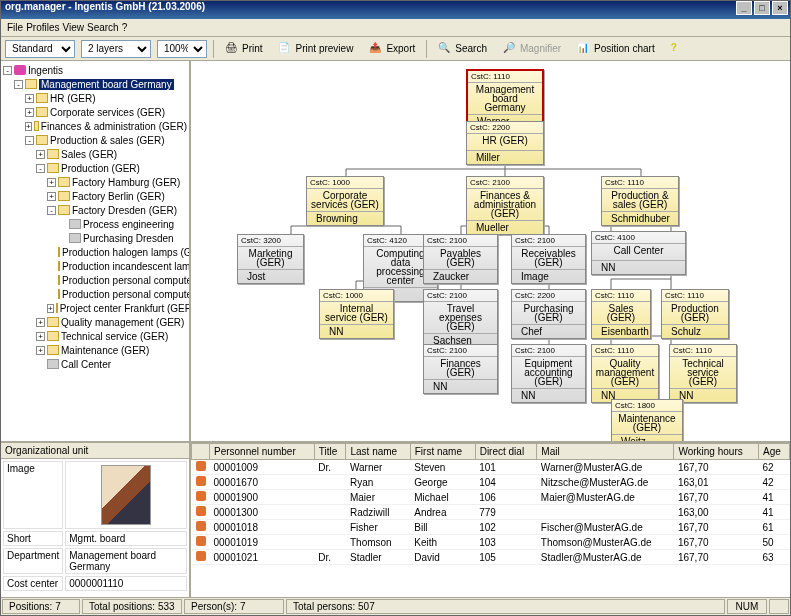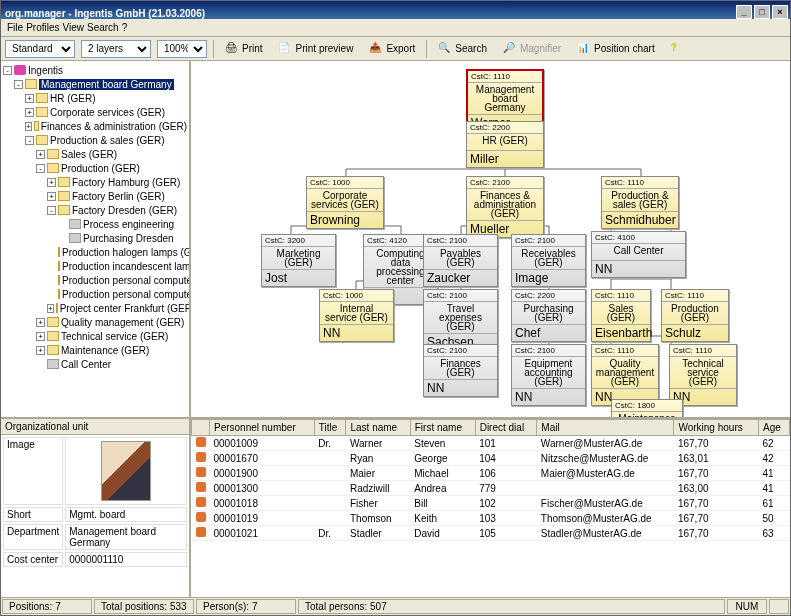--- a/index.html
+++ b/index.html
@@ -1,17 +1,17 @@
 <!DOCTYPE html>
 <html><head>
 <meta charset="utf-8">
 <style>
 * { box-sizing: border-box; margin: 0; padding: 0; font-family: Tahoma, Arial, sans-serif; font-size: 10px; }
 body { background: #ece9d8; width: 791px; height: 616px; overflow: hidden; display: flex; flex-direction: column; border: 1px solid #666; }
-.titlebar { background: linear-gradient(#0a246a,#3a6ea5); color: #fff; height: 18px; display: flex; align-items: flex-end; padding: 0 2px 0 4px; font-size: 11px; font-weight: bold; }
+.titlebar { background: linear-gradient(#0a246a,#3a6ea5); color: #fff; height: 18px; display: flex; align-items: flex-start; padding: 0 2px 0 4px; font-size: 11px; font-weight: bold; }
 .titlebar .spacer { flex: 1; }
 .winbtn { width: 16px; height: 14px; background: #c0c0c0; border: 1px solid #fff; margin-left: 2px; color: #000; font-size: 9px; text-align: center; line-height: 12px; cursor: pointer; }
 .menubar { background: #ece9d8; height: 18px; display: flex; align-items: center; gap: 3px; padding: 0 6px; border-bottom: 1px solid #aca899; }
 .menubar span { cursor: pointer; }
 .toolbar { background: #ece9d8; height: 24px; display: flex; align-items: center; gap: 6px; padding: 0 4px; border-bottom: 1px solid #aca899; }
 .toolbar select, .toolbar input { height: 18px; border: 1px solid #7f9db9; background: #fff; font-size: 10px; padding: 0 2px; }
 .tbtn { display: flex; align-items: center; gap: 3px; padding: 1px 4px; cursor: pointer; border: 1px solid transparent; }
 .tico { width: 14px; height: 14px; display: inline-block; }
 .sep { width: 1px; height: 18px; background: #aca899; }
 .main { flex: 1; display: flex; overflow: hidden; }
@@ -23,24 +23,24 @@
 .ticn.root { background: #d4a; border-radius: 2px; }
 .ticn.org { background: #f8e29a; border: 1px solid #c0a030; }
 .ticn.grey { background: #cfcfcf; border: 1px solid #999; }
 .tn.sel .lbl { background: #0a246a; color: #fff; padding: 0 2px; }
 .right { flex: 1; display: flex; flex-direction: column; background: #fff; }
 .chart { flex: 1; position: relative; overflow: hidden; background: #fff; }
 .node { position: absolute; border: 1px solid #888; background: linear-gradient(#f5f5f5,#d9d9d9); font-size: 8px; box-shadow: 1px 1px 0 #aaa; }
 .node.y { background: linear-gradient(#fff8d9,#f3e79a); }
 .node .hd { border-bottom: 1px solid #aaa; padding: 1px 3px; font-size: 8px; white-space: nowrap; overflow: hidden; }
 .node .bd { padding: 2px 3px; text-align: center; min-height: 16px; line-height: 9px; }
-.node .ft { border-top: 1px solid #aaa; padding: 1px 3px; font-size: 12px; min-height: 10px; }
+.node .ft { border-top: 1px solid #aaa; padding: 1px 9px; font-size: 10px; min-height: 10px; }
 .node.root { border: 2px solid #b00; }
 svg.lines { position: absolute; top: 0; left: 0; pointer-events: none; }
-.bottom { height: 180px; display: flex; border-top: 2px solid #aca899; background: #ece9d8; }
+.bottom { height: 156px; display: flex; border-top: 2px solid #aca899; background: #ece9d8; }
 .det { width: 190px; border-right: 2px solid #aca899; background: #fff; display: flex; flex-direction: column; }
 .det .hdr { background: #ece9d8; height: 16px; border-bottom: 1px solid #aca899; display: flex; align-items: center; padding: 0 4px; }
 .det table { width: 100%; }
 .det td { border: 1px solid #e0e0e0; padding: 1px 3px; vertical-align: top; }
 .photo { width: 50px; height: 60px; background: linear-gradient(135deg,#eedcc0 40%,#8a4a2a 40%,#8a4a2a 60%,#334 60%); border: 1px solid #999; margin: 2px auto; }
 .grid { flex: 1; background: #fff; overflow: auto; }
 .grid table { width: 100%; border-collapse: collapse; }
 .grid th { background: #ece9d8; border: 1px solid #aca899; padding: 2px 4px; text-align: left; font-weight: normal; position: sticky; top: 0; }
 .grid td { padding: 1px 4px; border-bottom: 1px solid #f0f0f0; white-space: nowrap; }
 .grid .pico { width: 10px; height: 10px; background: #e07030; border-radius: 2px; display: inline-block; }
@@ -252,21 +252,21 @@
       <div class="node y" style="left:275px;top:115px;width:78px">
           <div class="hd">CstC: 2100</div>
           <div class="bd">Finances &amp; administration (GER)</div>
           <div class="ft">Mueller</div>
         </div>
       <div class="node y" style="left:410px;top:115px;width:78px">
           <div class="hd">CstC: 1110</div>
           <div class="bd">Production &amp; sales (GER)</div>
           <div class="ft">Schmidhuber</div>
         </div>
-      <div class="node" style="left:70px;top:173px;width:75px">
+      <div class="node" style="left:46px;top:173px;width:67px">
           <div class="hd">CstC: 3200</div>
           <div class="bd">Marketing (GER)</div>
           <div class="ft">Jost</div>
         </div>
       <div class="node" style="left:172px;top:173px;width:75px">
           <div class="hd">CstC: 4120</div>
           <div class="bd">Computing data processing center</div>
           <div class="ft">NN</div>
         </div>
       <div class="node" style="left:232px;top:173px;width:75px">
@@ -458,19 +458,19 @@
             <td>Stadler@MusterAG.de</td>
             <td>167,70</td>
             <td>63</td>
           </tr>
         </tbody>
     </table>
   </div>
 </div>
 
 <div class="status">
-  <div class="cell" style="width:90px">Positions: 7</div>
+  <div class="cell" style="width:78px">Positions: 7</div>
   <div class="cell" style="width:100px">Total positions: 533</div>
   <div class="cell" style="width:100px">Person(s): 7</div>
   <div class="cell" style="flex:1">Total persons: 507</div>
   <div class="cell" style="width:40px;text-align:center">NUM</div>
   <div class="cell" style="width:20px"></div>
 </div>
 
 </body></html>

